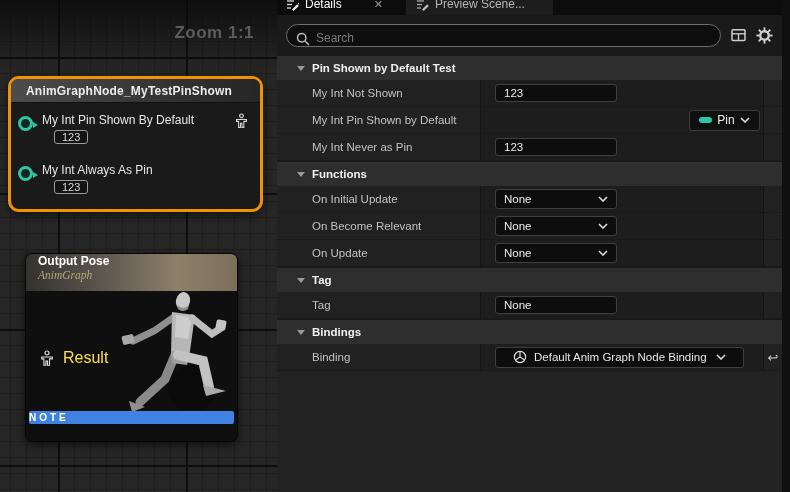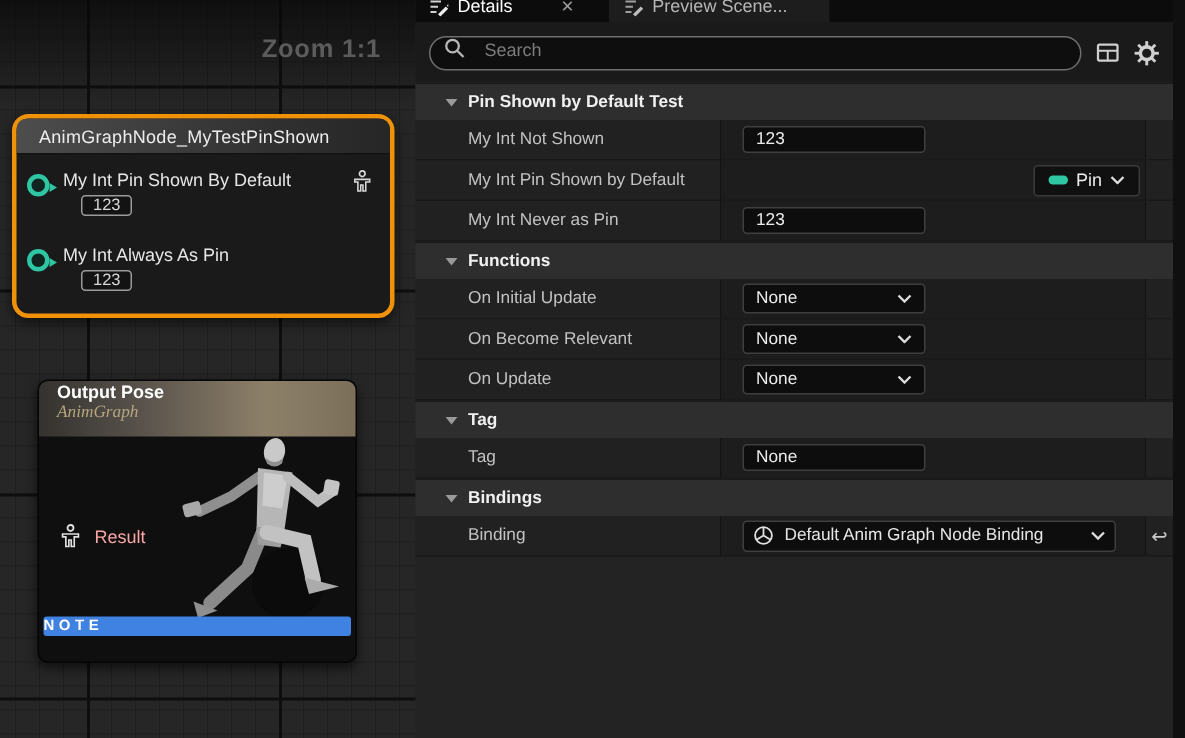--- a/index.html
+++ b/index.html
@@ -20,58 +20,58 @@
     background:linear-gradient(180deg,rgba(8,8,8,.78),rgba(8,8,8,0));pointer-events:none;}
   #zoom-label{position:absolute;top:23px;right:29px;font-size:17px;font-weight:bold;
     color:#5c5c5c;letter-spacing:.5px;}
   
   #node-test{position:absolute;left:8px;top:76px;width:249px;height:130px;
     border:3px solid #ef9208;border-radius:11px;background:#1a1a1a;
     box-shadow:0 3px 8px rgba(0,0,0,.55);}
   #node-test .nhead{height:23px;border-radius:7px 7px 0 0;
     background:linear-gradient(90deg,#4d4d4d,#303030 70%,#262626);
     border-bottom:1px solid #111;display:flex;align-items:center;padding-left:15px;}
-  #node-test .nhead span{font-size:12px;font-weight:normal;color:#ececec;letter-spacing:.2px;}
+  #node-test .nhead span{font-size:12px;font-weight:bold;color:#ececec;letter-spacing:.2px;}
   .pin-row{position:relative;margin-top:10px;}
   .pin-dot{position:absolute;left:7px;top:3px;width:9px;height:9px;border:3px solid #2fc6a3;
     border-radius:50%;background:#10251f;}
   .pin-dot::after{content:"";position:absolute;right:-8px;top:2.5px;width:0;height:0;
     border-left:5px solid #2fc6a3;border-top:3.5px solid transparent;border-bottom:3.5px solid transparent;}
   .pin-label{margin-left:31px;font-size:12px;color:#e6e6e6;}
   .pin-valbox{display:inline-block;margin-left:43px;margin-top:3px;border:1px solid #9b9b9b;
     border-radius:3px;padding:0 7px;font-size:11px;color:#d8d8d8;background:rgba(0,0,0,.25);}
   .row-person{position:absolute;right:11px;top:0;}
   
   #node-out{position:absolute;left:25px;top:253px;width:211px;height:187px;background:#0f0f0f;
     border:1px solid #050505;border-radius:7px;box-shadow:0 3px 8px rgba(0,0,0,.6);}
   #node-out .ohead{height:37px;border-radius:6px 6px 0 0;
     background:linear-gradient(90deg,#34322e 0%,#56504a 30%,#8d8069 72%,#7b6f5a 100%);
     padding:0 0 0 12px;box-sizing:border-box;}
   #node-out .otitle{font-size:12px;font-weight:bold;color:#fff;}
   #node-out .osub{font-size:11.5px;font-style:italic;color:#b3a67e;margin-top:1px;font-family:Liberation Serif, serif;}
   #node-out .obody{position:relative;height:136px;}
   #result-row{position:absolute;left:13px;top:58px;display:flex;align-items:center;gap:8px;}
-  #result-row span{font-size:12px;color:#fca5a5;}
+  #result-row span{font-size:16px;color:#fde047;}
   #note-banner{position:absolute;left:3px;right:3px;bottom:3px;height:13px;background:#3f82e2;
     border-radius:2px;display:flex;align-items:center;justify-content:flex-start;}
   #note-banner span{font-size:10px;font-weight:bold;color:#fff;letter-spacing:3px;}
   #mannequin{position:absolute;right:0;top:0;}
   
   #splitter{position:absolute;left:283px;top:0;width:2px;height:492px;background:#0a0a0a;}
   
   #panel{position:absolute;left:277px;top:0;width:505px;height:492px;background:#232323;}
   #tabbar{height:15px;background:#0c0c0c;display:flex;align-items:flex-end;overflow:hidden;}
   .tab{display:flex;align-items:center;gap:6px;height:22px;padding:0 9px;font-size:12px;}
   .tab.active{color:#fff;}
   .tab .close{margin-left:26px;color:#9a9a9a;font-size:11px;cursor:pointer;}
   .tab.inactive{background:#1d1d1d;border-radius:7px 7px 0 0;color:#b5b5b5;margin-left:14px;
     padding:0 28px 0 10px;}
   #searchrow{height:40px;background:#1a1a1a;display:flex;align-items:center;padding:0 9px;box-sizing:border-box;}
   #searchpill{flex:1;height:21px;background:#0e0e0e;border:1px solid #6e6e6e;border-radius:12px;
-    display:flex;align-items:flex-start;padding:0 9px;gap:11px;}
+    display:flex;align-items:flex-end;padding:0 9px;gap:4px;}
   #searchpill input{flex:1;background:transparent;border:none;outline:none;color:#d5d5d5;
     font-size:12px;font-family:"Liberation Sans",sans-serif;}
   #searchpill input::placeholder{color:#7c7c7c;}
   .iconbtn{margin-left:9px;display:flex;align-items:center;cursor:pointer;}
   
   .sec-hdr{height:25px;background:#2e2e2e;border-top:1px solid #191919;display:flex;
     align-items:center;padding-left:20px;gap:7px;box-sizing:border-box;}
   .sec-hdr .tri{width:0;height:0;border-left:4.5px solid transparent;border-right:4.5px solid transparent;
     border-top:5.5px solid #9a9a9a;}
   .sec-hdr span{font-size:11.5px;font-weight:bold;color:#f0f0f0;}
@@ -88,21 +88,21 @@
     box-sizing:border-box;padding:0 8px;color:#ececec;font-size:11.5px;
     font-family:"Liberation Sans",sans-serif;outline:none;}
   .combo{width:122px;height:20px;background:#0d0d0d;border:1px solid #3f3f3f;border-radius:3px;
     box-sizing:border-box;display:flex;align-items:center;justify-content:space-between;
     padding:0 8px;color:#ececec;font-size:11.5px;cursor:pointer;}
   .pincombo{position:absolute;right:3px;width:71px;height:21px;background:#101010;
     border:1px solid #3b3b3b;border-radius:3px;box-sizing:border-box;display:flex;
     align-items:center;justify-content:center;gap:5px;color:#ececec;font-size:12px;cursor:pointer;}
   .pincap{width:13px;height:6px;border-radius:3px;background:#2fc6a3;}
   .bindcombo{width:249px;height:21px;background:#0d0d0d;border:1px solid #3f3f3f;border-radius:3px;
-    box-sizing:border-box;display:flex;align-items:center;gap:7px;padding:0 6px;
+    box-sizing:border-box;display:flex;align-items:center;gap:7px;padding:0 17px;
     color:#e6e6e6;font-size:11.5px;cursor:pointer;}
   .bindcombo .chev{margin-left:auto;}
 </style>
 </head>
 <body>
 
 <div id="stage">
 
   <div id="graph">
     <div id="graph-shade"></div>

